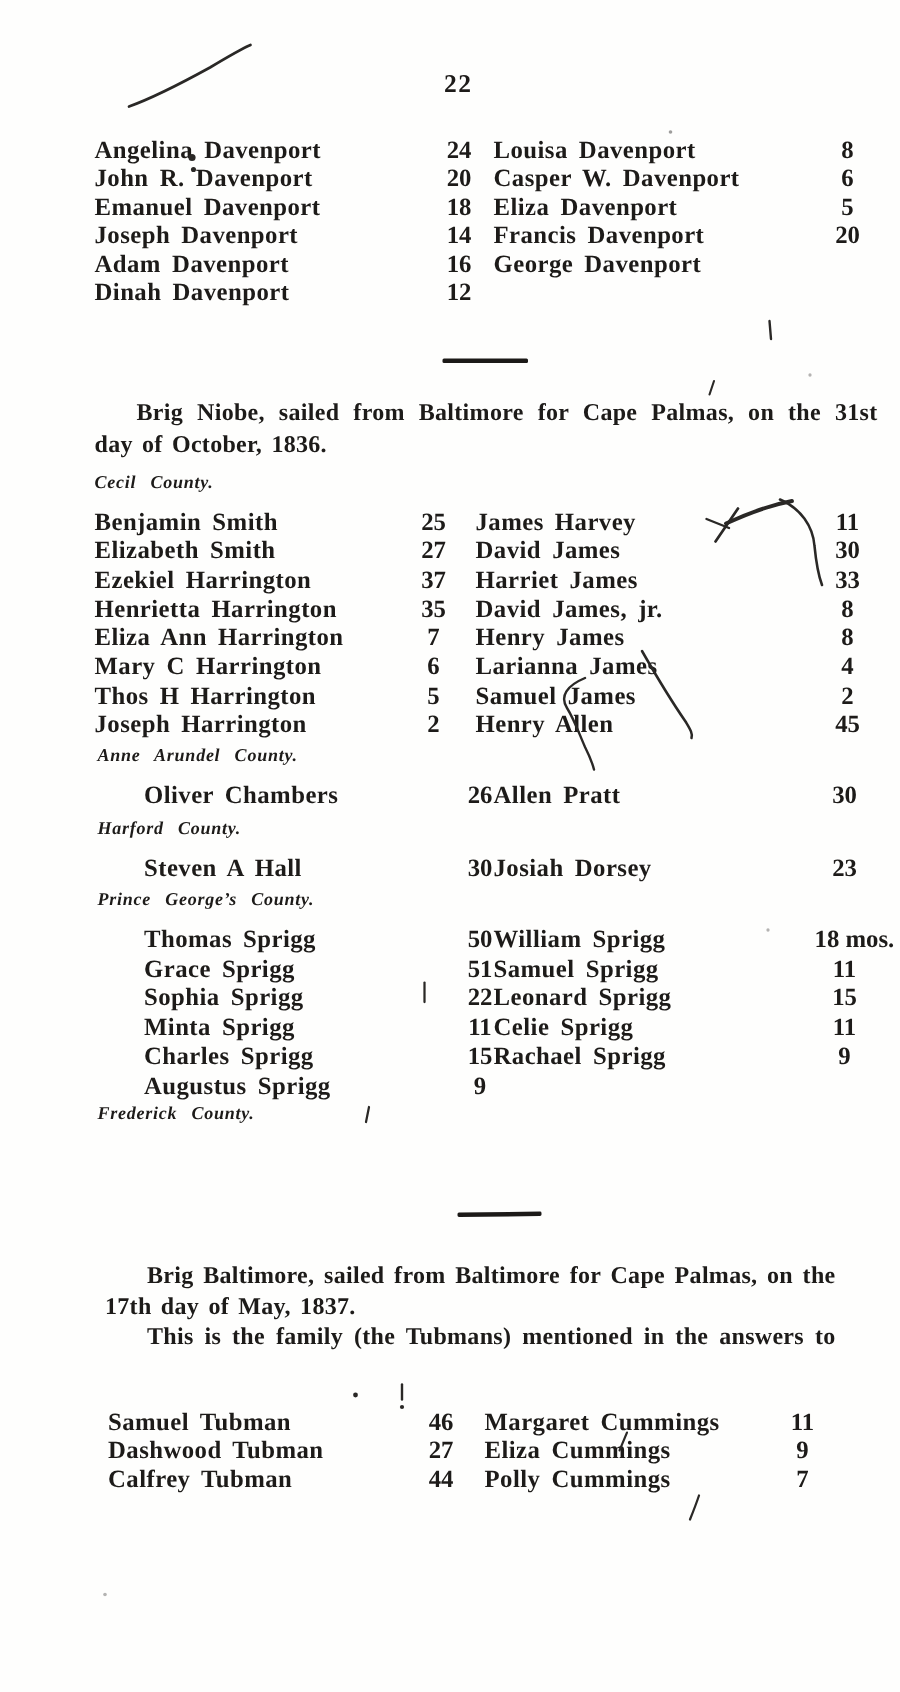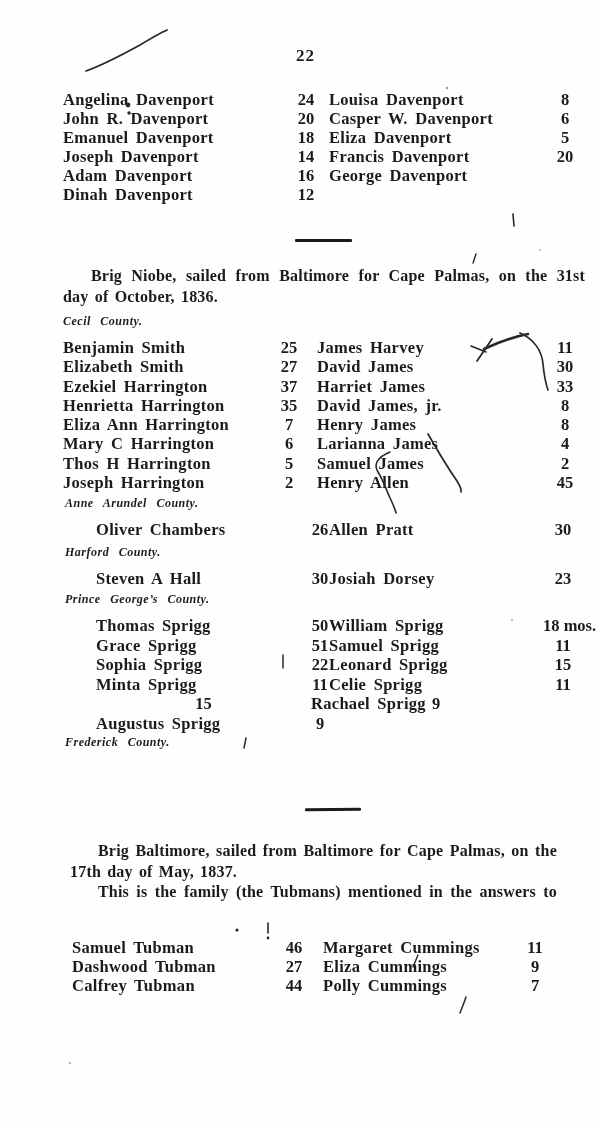--- a/index.html
+++ b/index.html
@@ -196,20 +196,21 @@
         <span class="nm rn">Leonard Sprigg</span>
         <span class="ag">15</span>
     </div>
     <div class="row cols-c">
       <span class="nm">Minta Sprigg</span>
         <span class="ag">11</span>
         <span class="nm rn">Celie Sprigg</span>
         <span class="ag">11</span>
     </div>
     <div class="row cols-c">
+      <span class="nm">Charles Sprigg</span>
         <span class="ag">15</span>
         <span class="nm rn">Rachael Sprigg</span>
         <span class="ag">9</span>
     </div>
     <div class="row cols-c">
       <span class="nm">Augustus Sprigg</span>
         <span class="ag">9</span>
         <span class="nm rn"></span>
         <span class="ag"></span>
     </div>

